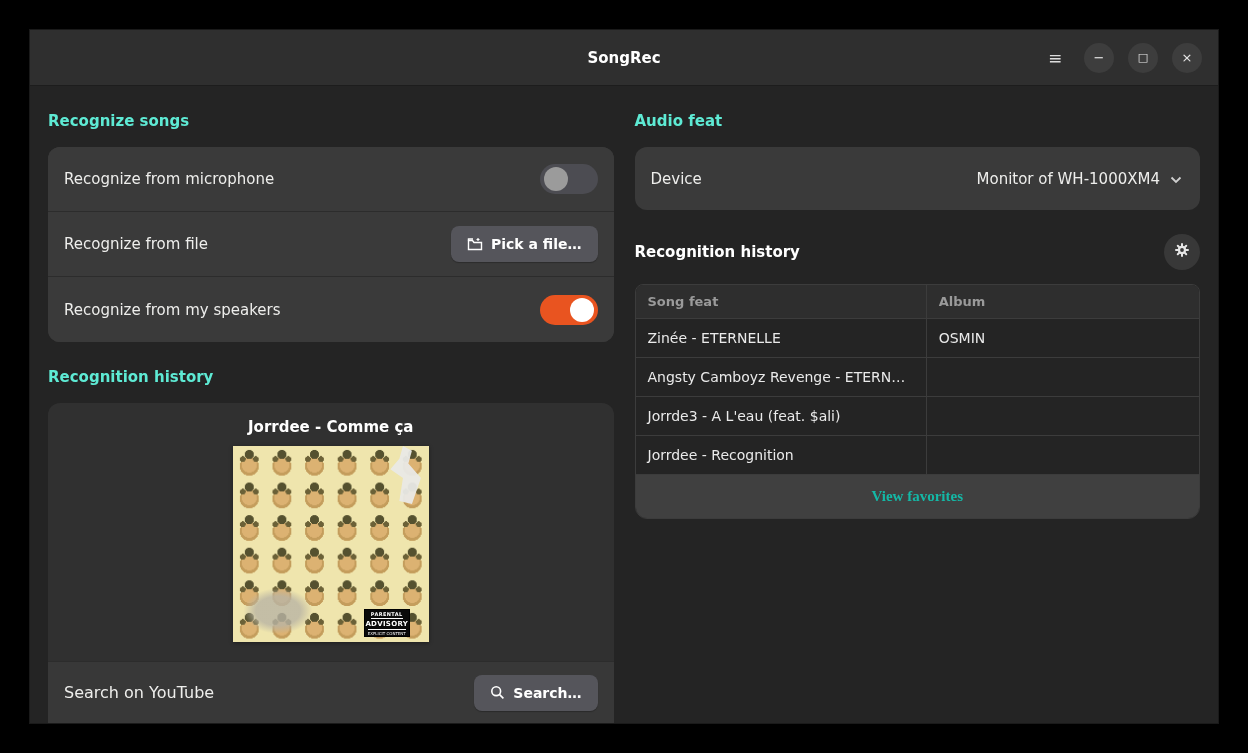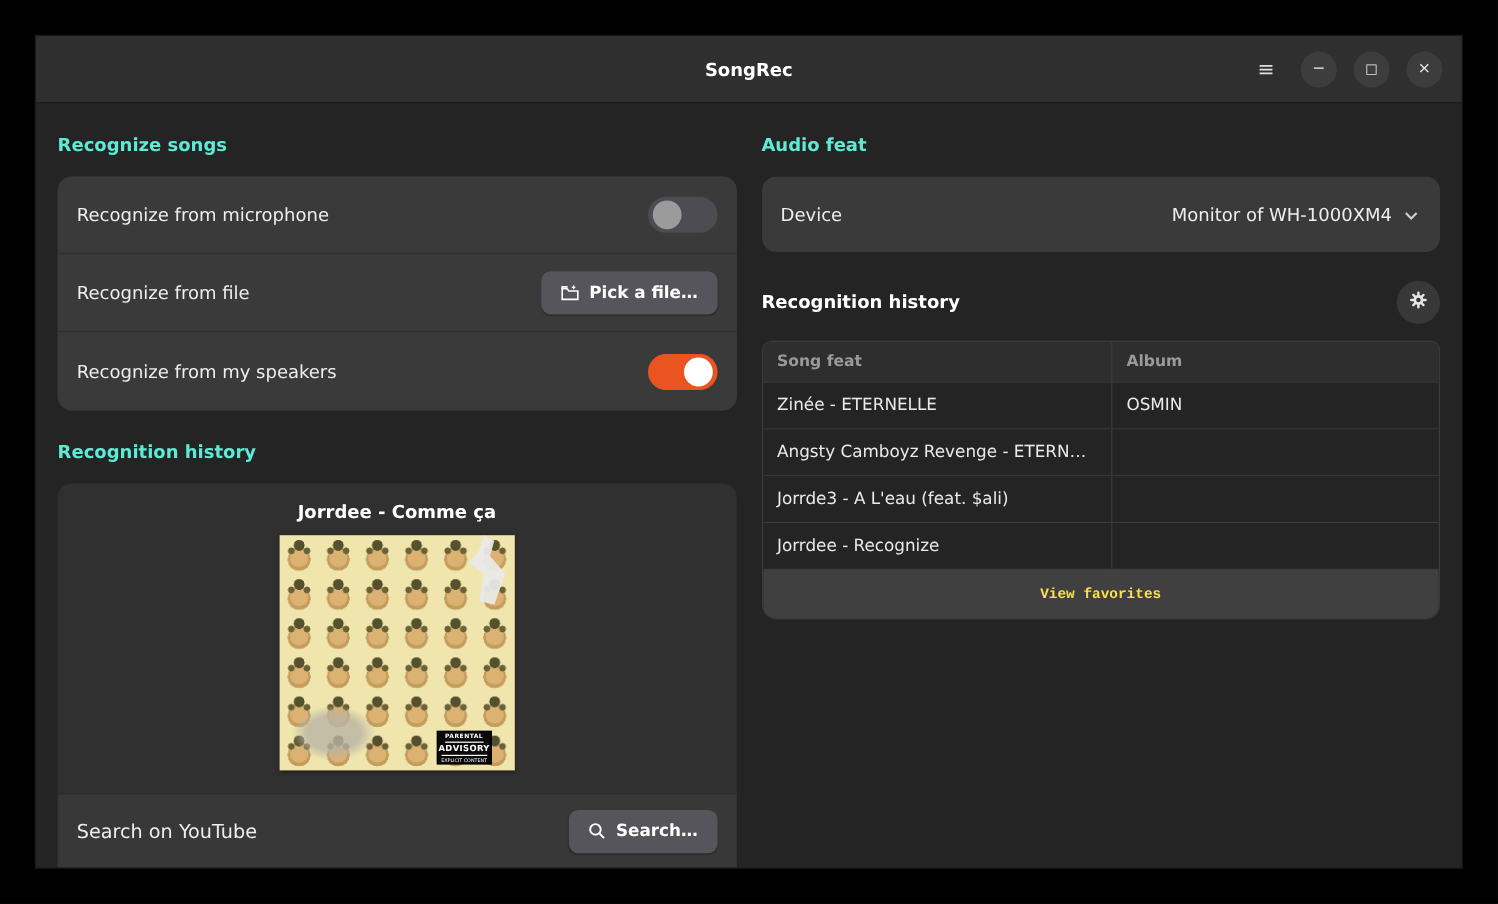--- a/index.html
+++ b/index.html
@@ -69,21 +69,21 @@
   .results-spacer{flex:1;}
   .youtube-row{height:62px;background:#383838;border-top:1px solid var(--row-sep);display:flex;align-items:center;justify-content:space-between;padding:0 16px;flex:0 0 auto;}
   
   .history-card{border:1px solid var(--table-border);border-radius:8px 8px 12px 12px;overflow:hidden;background:var(--win-bg);}
   .t-head{display:grid;grid-template-columns:51.5% 48.5%;background:#2e2e2e;border-bottom:1px solid var(--table-border);}
   .t-head .th{padding:9px 12px;font-size:13px;font-weight:bold;color:var(--dim);}
   .t-head .th + .th{border-left:1px solid var(--table-border);}
   .t-row{display:grid;grid-template-columns:51.5% 48.5%;border-bottom:1px solid var(--table-border);background:#242424;}
   .t-row .td{padding:11px 12px;font-size:14px;color:#eaeaea;white-space:nowrap;overflow:hidden;text-overflow:ellipsis;}
   .t-row .td + .td{border-left:1px solid var(--table-border);}
-  .view-fav{display:block;width:100%;background:#404040;border:none;color:#fde047;font-family:Liberation Mono, monospace;font-size:12px;font-weight:bold;padding:13px 0;cursor:pointer;}
+  .view-fav{display:block;width:100%;background:#404040;border:none;color:#14b8a6;font-family:Liberation Serif, serif;font-size:15px;font-weight:bold;padding:13px 0;cursor:pointer;}
   .icon-circle{width:36px;height:36px;border-radius:50%;background:#383838;display:flex;align-items:center;justify-content:center;cursor:pointer;}
 </style>
 </head>
 <body>
 
 <div class="window">
 
   <div class="titlebar">
     <div class="title">SongRec</div>
     <div class="win-controls">
@@ -202,21 +202,21 @@
         </div>
         <div class="t-row">
           <div class="td">Angsty Camboyz Revenge - ETERNELLE</div>
           <div class="td"></div>
         </div>
         <div class="t-row">
           <div class="td">Jorrde3 - A L'eau (feat. $ali)</div>
           <div class="td"></div>
         </div>
         <div class="t-row">
-          <div class="td">Jorrdee - Recognize</div>
+          <div class="td">Jorrdee - Recognition</div>
           <div class="td"></div>
         </div>
         <button class="view-fav">View favorites</button>
       </div>
     </div>
 
   </div>
 </div>
 
 </body></html>

